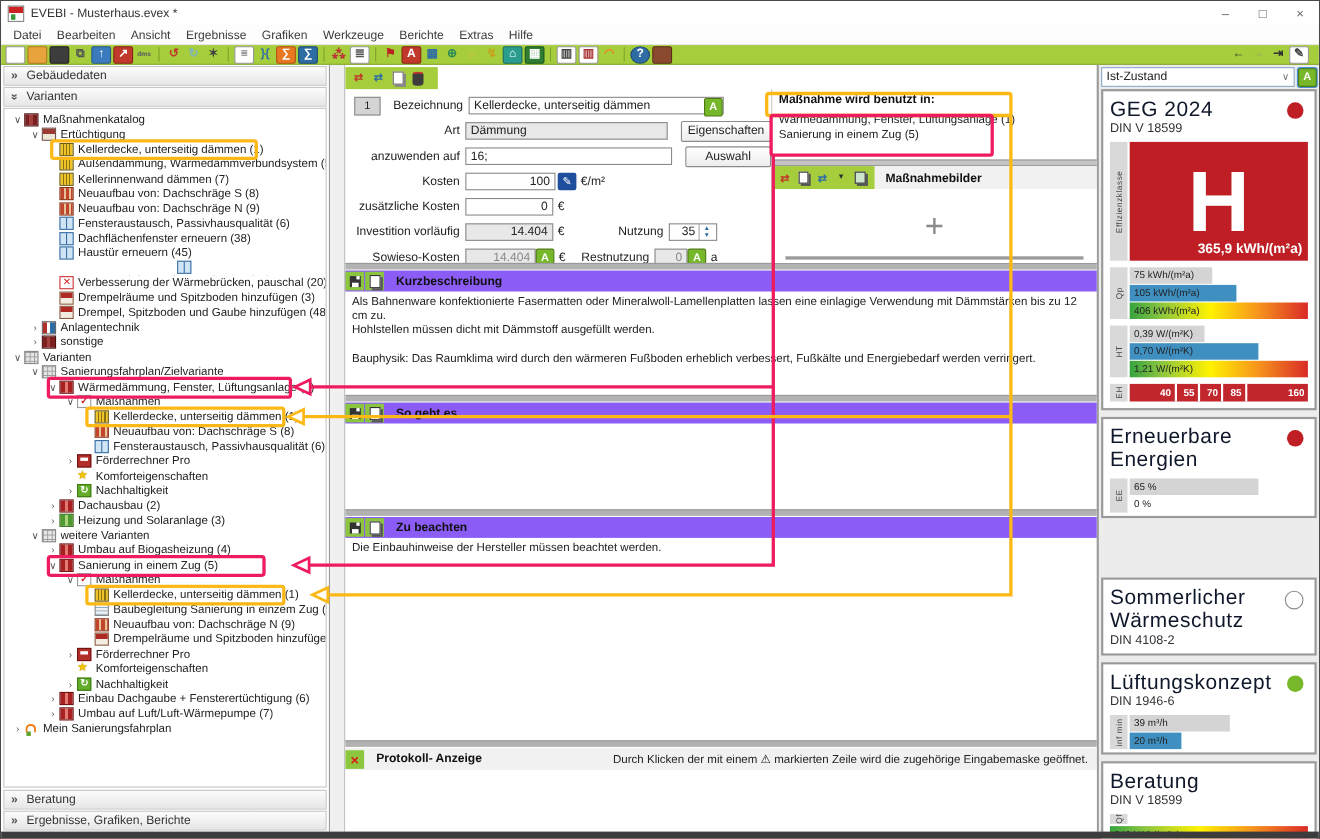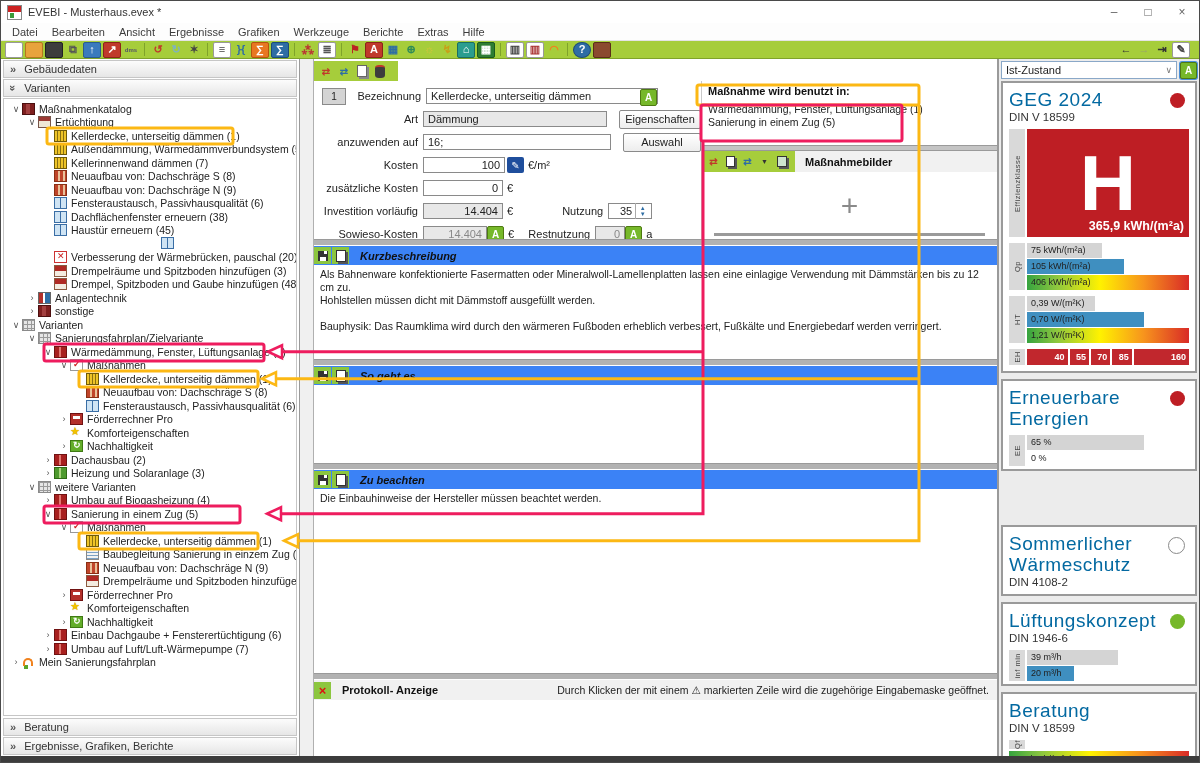--- a/index.html
+++ b/index.html
@@ -81,39 +81,39 @@
   .usedinitem{font-size:10.5px;color:#222;line-height:13px;}
   #bilderdiv{height:4px;background:#c4c4c4;border-top:1px solid #9a9a9a;border-bottom:1px solid #9a9a9a;margin-top:12px;}
   #bildertb{height:21px;background:#f1f1f1;display:flex;align-items:center;}
   #bildericons{background:#a6cd3b;height:100%;display:flex;align-items:center;padding:0 4px;}
   .bico{width:15px;height:13px;margin right:2px;margin-right:2px;display:flex;align-items:center;justify-content:center;font-size:10px;font-weight:bold;}
   #bilderlabel{font-size:11px;font-weight:bold;color:#111;margin-left:10px;}
   #bilderarea{flex:1;background:#fff;display:flex;align-items:center;justify-content:center;position:relative;}
   #plusmark{font-size:30px;color:#8a8a8a;font-weight:normal;line-height:0.8;}
   #bilderscroll{position:absolute;bottom:3px;left:12px;right:12px;height:3px;background:#9a9a9a;}
   .hdiv{height:5px;background:#b2b2b2;border-top:1px solid #9a9a9a;border-bottom:1px solid #fff;flex:none;}
-  .secheader{height:19px;background:#3b82f6;display:flex;align-items:center;flex:none;font-style:italic;}
+  .secheader{height:19px;background:#8b5cf6;display:flex;align-items:center;flex:none;}
   .chip{width:17px;height:17px;background:#8cc63f;display:flex;align-items:center;justify-content:center;margin-right:1px;flex:none;}
   .floppy{width:10px;height:10px;background:#333;position:relative;}
   .floppy::after{content:"";position:absolute;left:2px;bottom:0;width:6px;height:4px;background:#fff;}
   .floppy::before{content:"";position:absolute;right:1px;top:0;width:3px;height:3px;background:#fff;}
   .pages{width:8px;height:10px;background:#fff;border:1px solid #333;box-shadow:2px 2px 0 0 #555;}
   .sectitle{font-size:11px;font-weight:bold;color:#111;margin-left:10px;}
   .sectext{font-size:10.5px;color:#222;padding:3px 6px;white-space:pre-line;line-height:13px;}
   #protorow{height:20px;background:#f1f1f1;display:flex;align-items:center;flex:none;}
   .redx{color:#d11;font-size:13px;font-weight:bold;line-height:1;}
   #protohint{margin-left:auto;font-size:10.5px;color:#222;padding-right:8px;}
   
   #rightpanel{width:200px;flex:none;background:#ececec;display:flex;flex-direction:column;padding:2px 2px 0 2px;box-sizing:border-box;}
   #istrow{height:20px;display:flex;align-items:center;margin-bottom:2px;}
   #istselect{flex:1;height:18px;background:#fff;border:1px solid #8aa8c8;display:flex;align-items:center;font-size:11px;color:#222;padding:0 4px;box-sizing:border-box;}
   #istselect .sel-chev{margin-left:auto;color:#777;font-size:9px;}
   #ist-a{margin-left:3px;box-shadow:0 0 0 1px #4a90d9;}
   .card{background:#fff;border:2px solid #9a9a9a;margin-bottom:6px;padding:6px;box-sizing:border-box;position:relative;}
-  .cardtitle{font-size:19px;color:#0369a1;line-height:21px;letter-spacing:0.5px;}
+  .cardtitle{font-size:19px;color:#0f172a;line-height:21px;letter-spacing:0.5px;}
   .cardsub{font-size:11.5px;color:#333;margin-top:1px;}
   .dot{position:absolute;top:10px;right:10px;width:15px;height:15px;border-radius:50%;}
   .dot.red{background:#be1e24;}
   .dot.green{background:#76b82a;}
   .dot.empty{background:#fff;border:1.5px solid #8a8a8a;}
   .vstrip{width:16px;background:#d9d9d9;display:flex;align-items:center;justify-content:center;flex:none;}
   .vtext{writing-mode:vertical-rl;transform:rotate(180deg);font-size:7.5px;color:#444;letter-spacing:0.5px;white-space:nowrap;}
   #klasserow{display:flex;margin-top:6px;height:108px;gap:2px;}
   #klassebox{flex:1;background:#be1e24;position:relative;display:flex;align-items:center;justify-content:center;}
   #klasseletter{color:#fff;font-size:78px;font-weight:bold;line-height:0.9;font-family:"Liberation Sans",sans-serif;}

